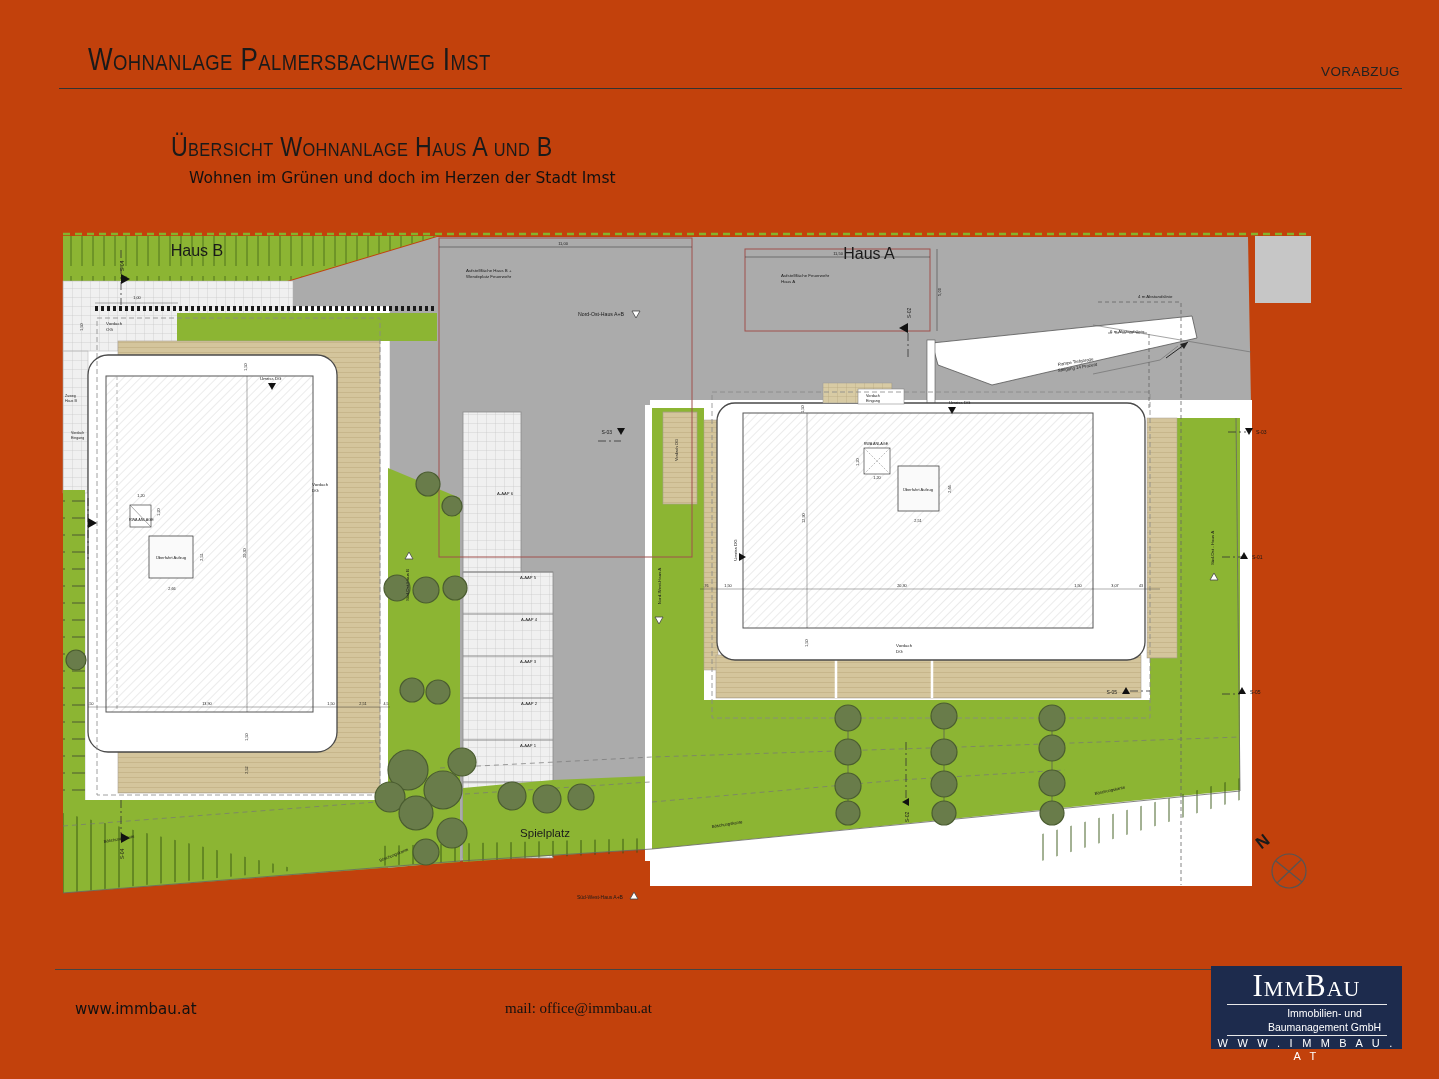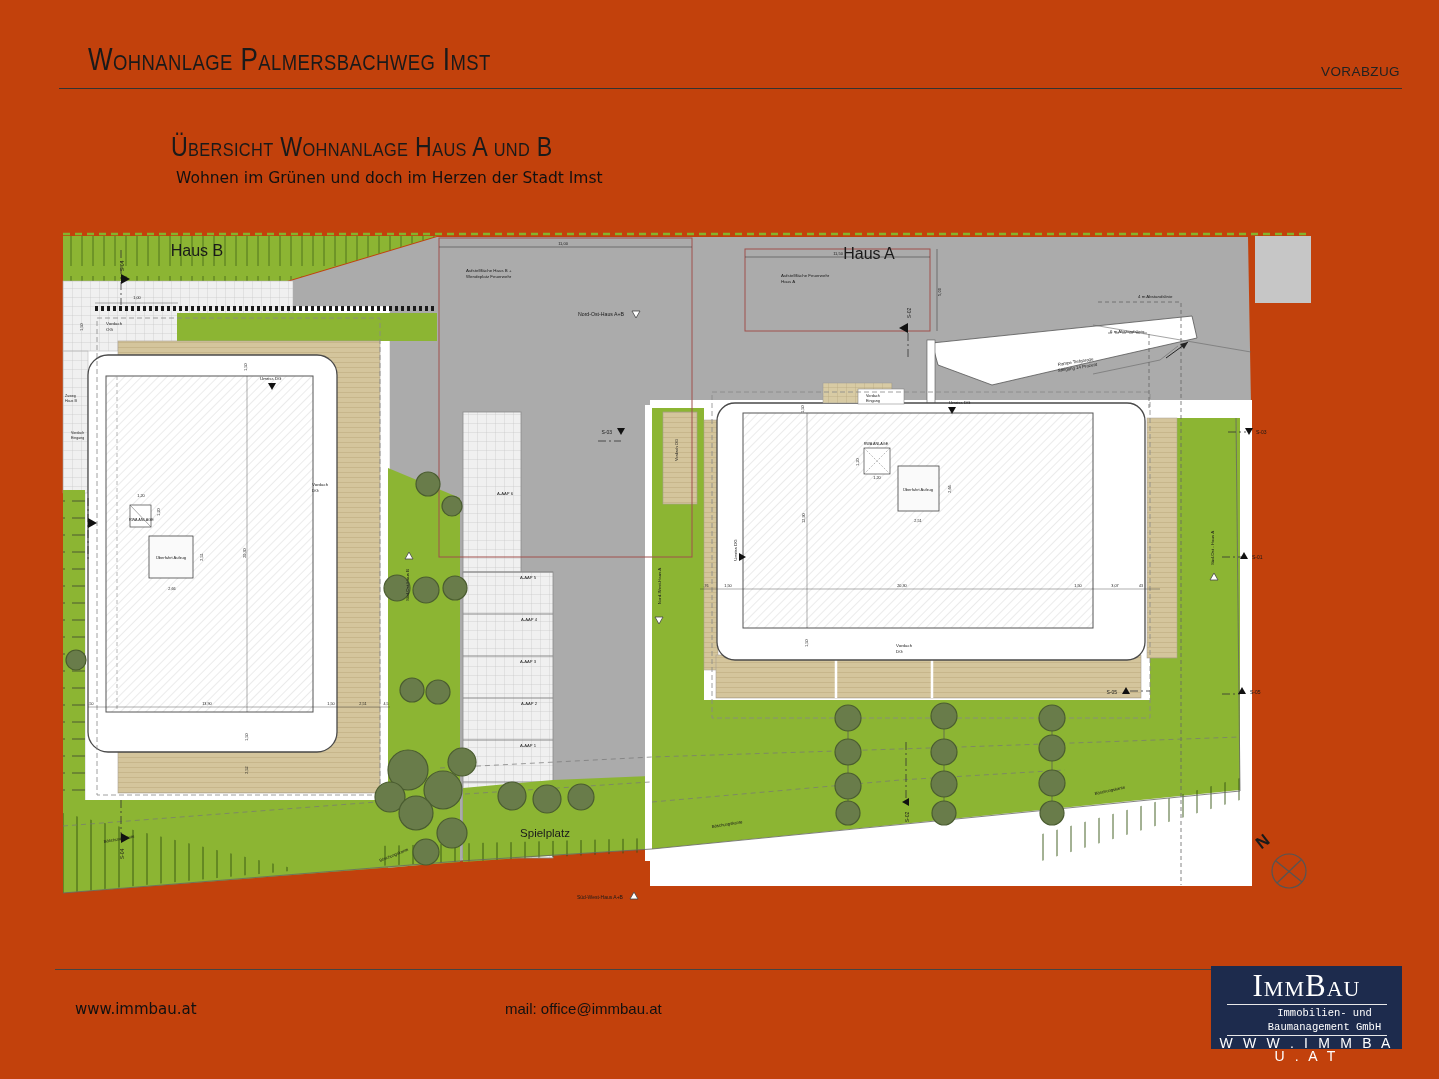--- a/index.html
+++ b/index.html
@@ -7,31 +7,31 @@
         font-family:"Liberation Sans",sans-serif;color:#111;}
   .abs{position:absolute;}
   
   .title{left:88px;top:42px;font-size:31px;font-variant:small-caps;letter-spacing:.5px;
          transform:scaleX(.84);transform-origin:left center;white-space:nowrap;color:#1a1a1a;}
   .stamp{right:39px;top:64px;font-size:13.5px;letter-spacing:.4px;color:#222;margin-left:12px;}
   .head-rule{left:59px;top:88px;width:1343px;border-top:1.6px solid #333;}
   
   .h2{left:171px;top:132px;font-size:27px;font-variant:small-caps;letter-spacing:.4px;
       transform:scaleX(.86);transform-origin:left center;white-space:nowrap;color:#1a1a1a;}
-  .tagline{left:176px;top:169px;font-size:15.5px;font-family:"DejaVu Sans","Liberation Sans",sans-serif;color:#111;}
+  .tagline{left:189px;top:169px;font-size:15.5px;font-family:"DejaVu Sans","Liberation Sans",sans-serif;color:#111;}
   
   .foot-rule{left:55px;top:969px;width:1156px;border-top:1.2px solid #444;}
   .foot-www{left:75px;top:1000px;font-size:15px;font-family:"DejaVu Sans","Liberation Sans",sans-serif;text-align:center;}
-  .foot-mail{left:505px;top:1000px;font-size:15px;font-family:Liberation Sans, sans-serif;}
+  .foot-mail{left:505px;top:1000px;font-size:15px;font-family:Liberation Serif, serif;}
   .logo{left:1211px;top:966px;width:191px;height:83px;background:#1d2b4d;text-align:center;color:#fff;}
   .logo-name{font-family:"Liberation Serif",serif;font-variant:small-caps;font-size:31px;line-height:34px;
              margin-top:3px;letter-spacing:1px;}
   .logo-line{width:160px;margin:1px auto;border-top:1px solid #e8e8e8;}
-  .logo-sub{font-size:10.5px;line-height:14px;font-family:Liberation Mono, monospace;margin-left:36px;}
-  .logo-url{font-size:14px;letter-spacing:3.2px;line-height:13px;font-family:"Liberation Sans",sans-serif;}
+  .logo-sub{font-size:10.5px;line-height:14px;font-family:Liberation Sans, sans-serif;margin-left:36px;}
+  .logo-url{font-size:11px;letter-spacing:3.2px;line-height:13px;font-family:"Liberation Sans",sans-serif;}
   svg{position:absolute;left:0;top:0;}
   svg text{font-family:"Liberation Sans",sans-serif;fill:#1a1a1a;}
 </style>
 </head>
 <body>
 
 <div class="page">
 
   <div class="abs title">Wohnanlage Palmersbachweg Imst</div>
   <div class="abs stamp">VORABZUG</div>

